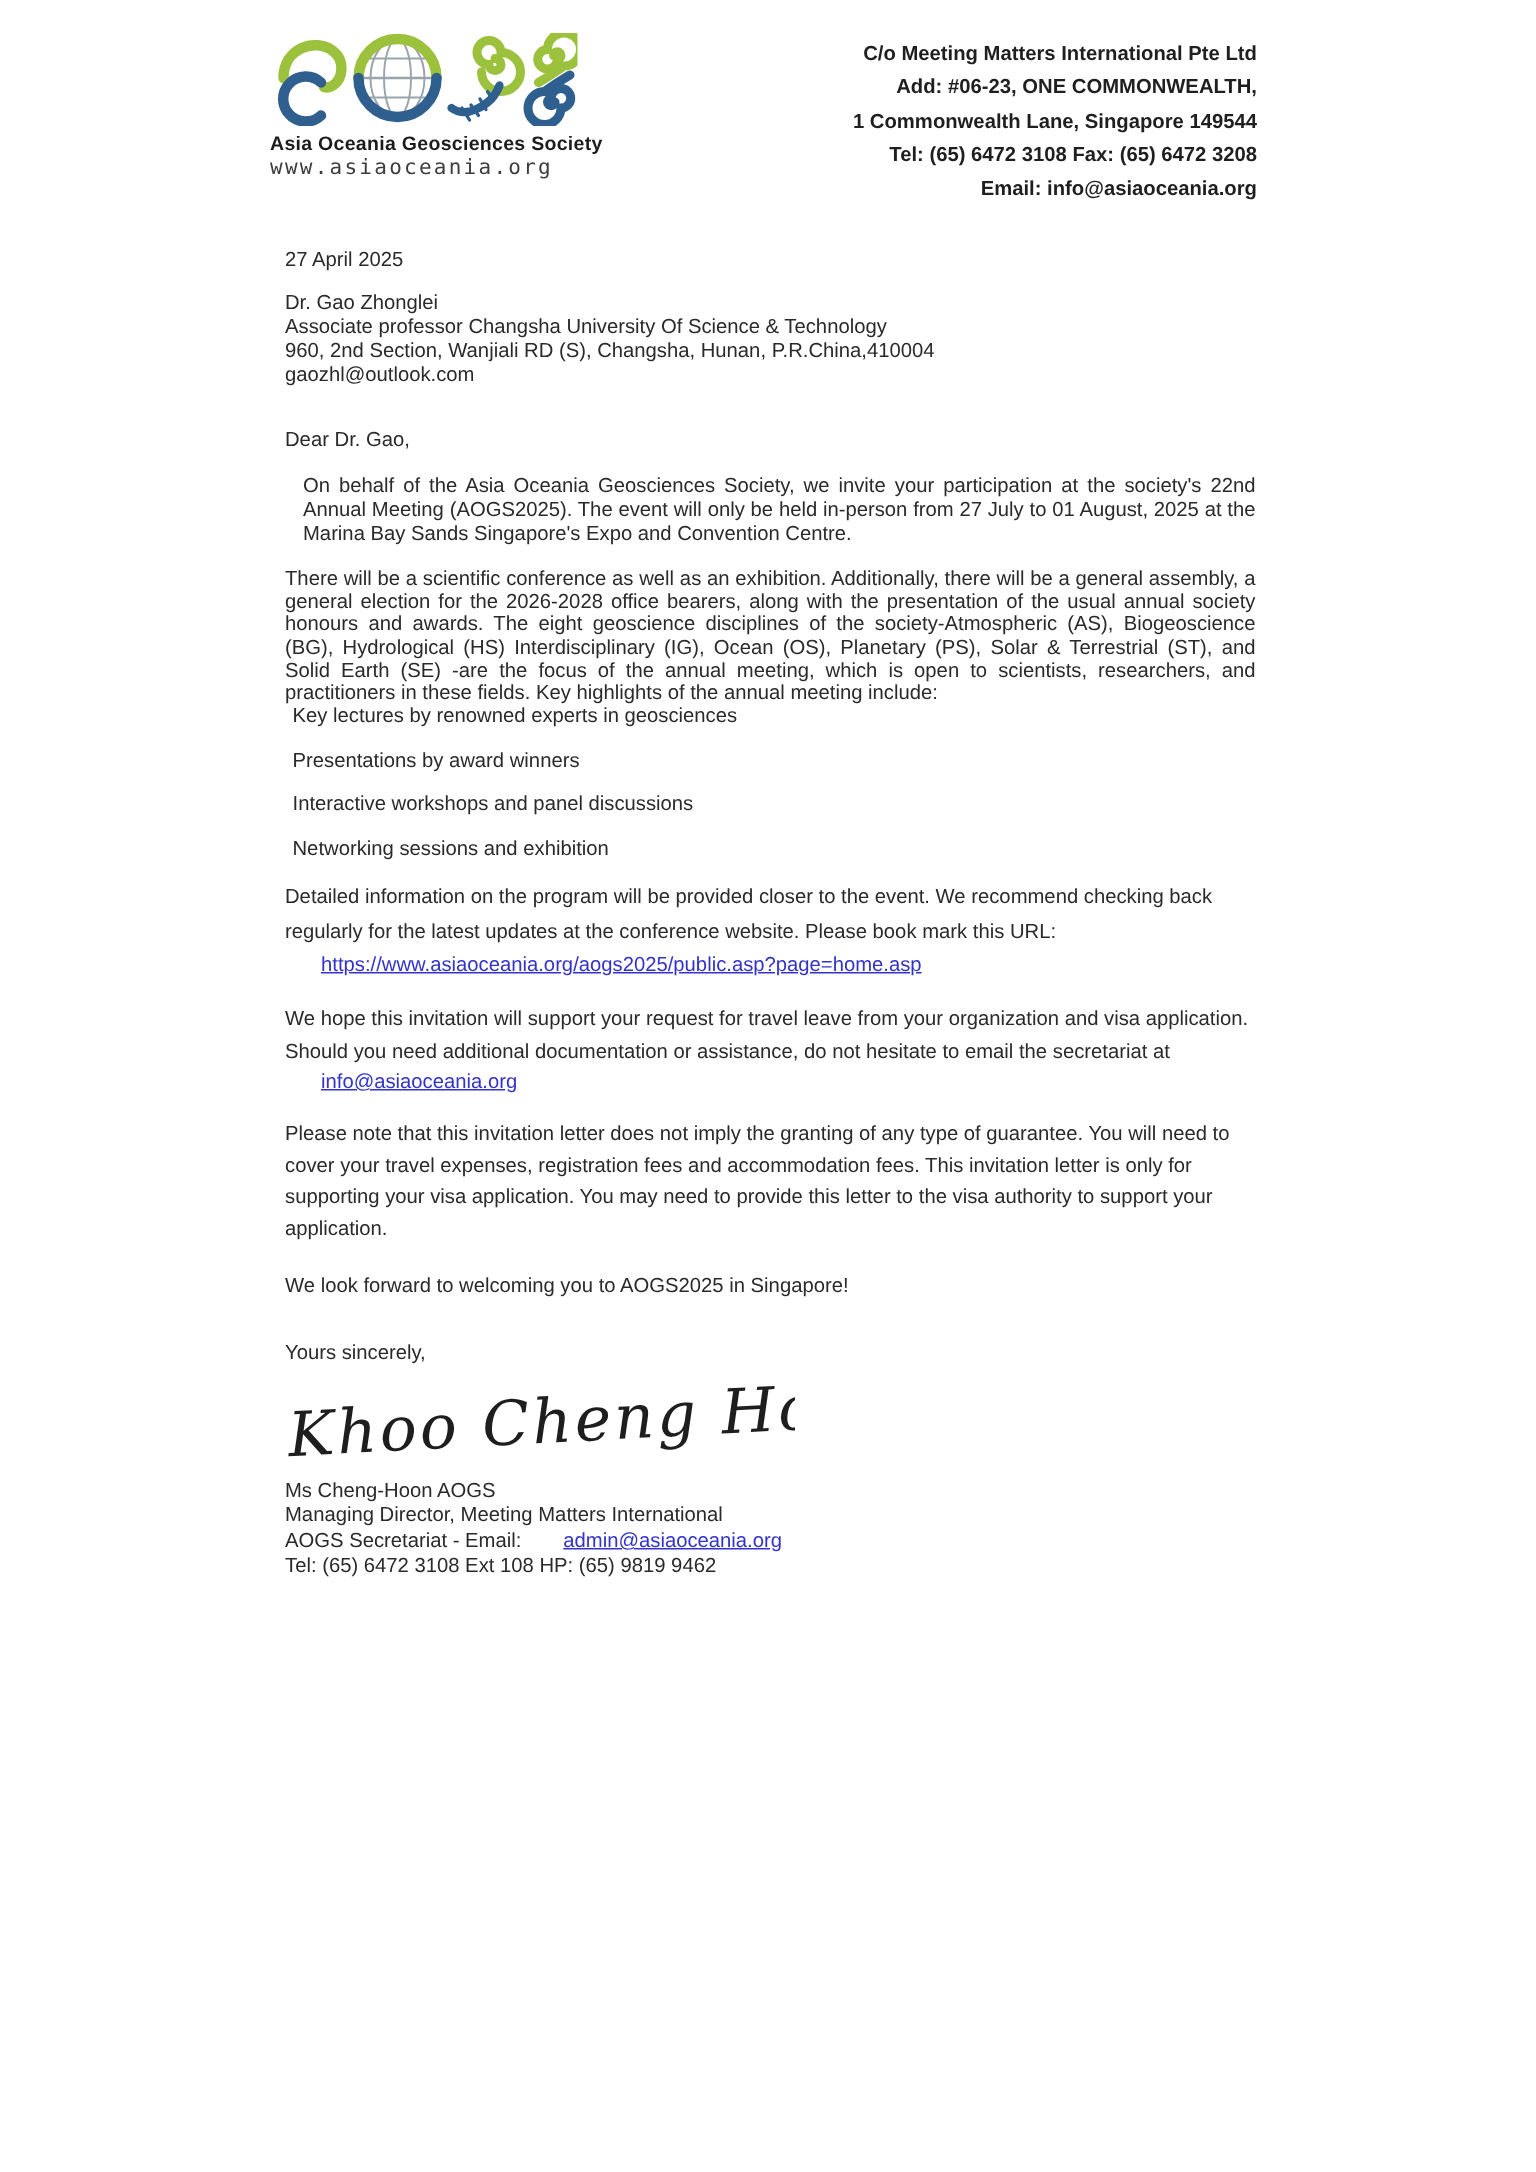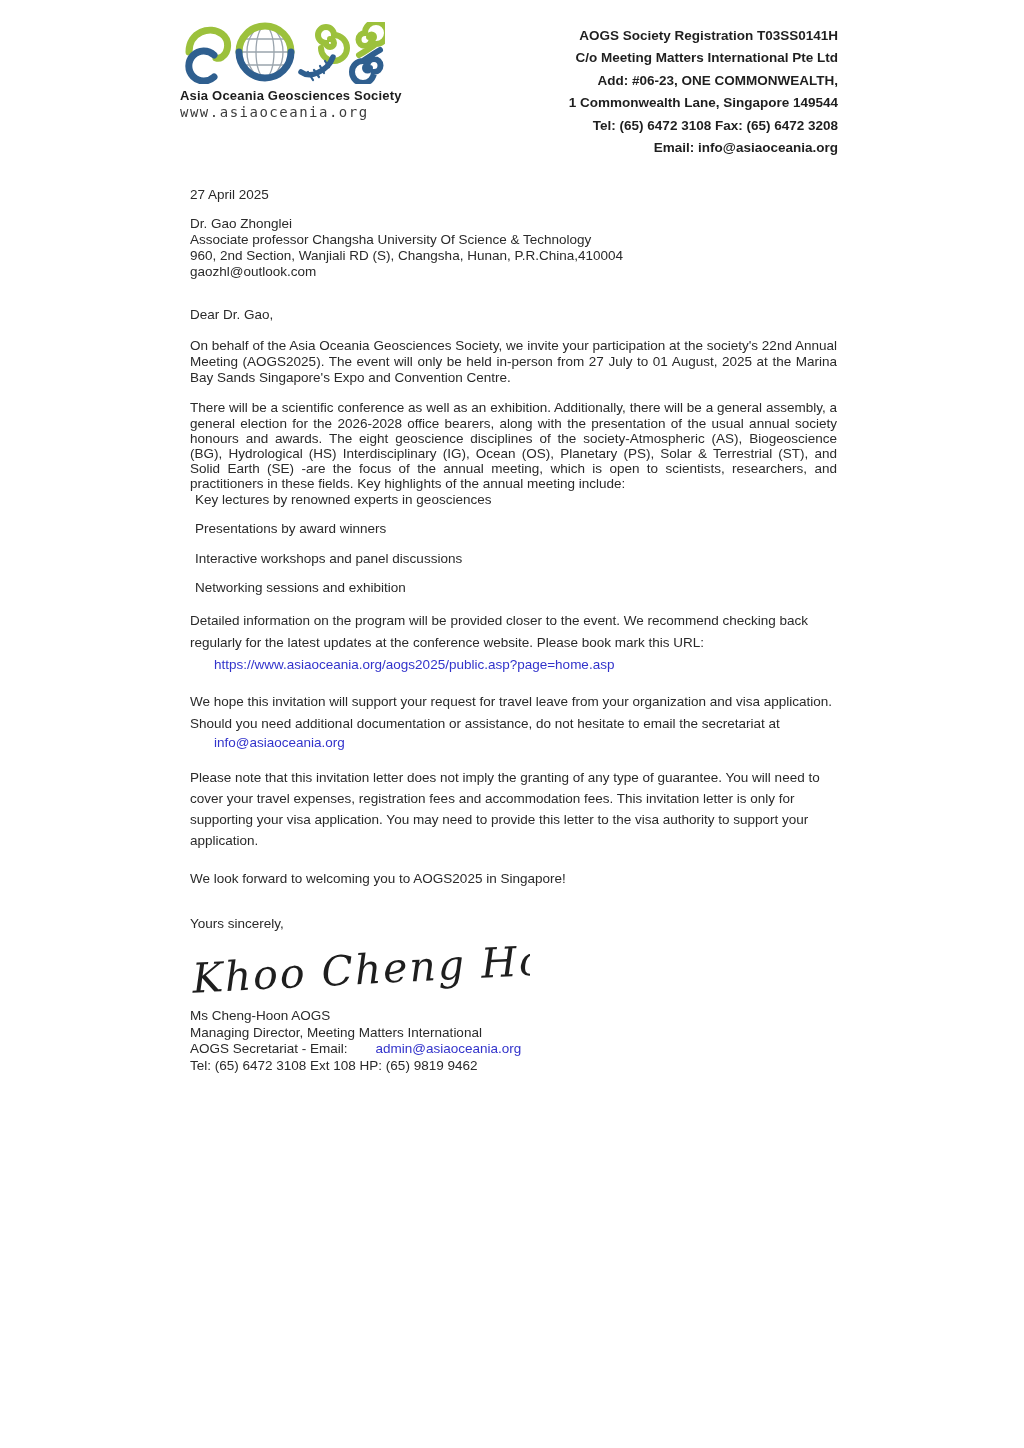--- a/index.html
+++ b/index.html
@@ -43,32 +43,33 @@
     font-size:13.5px;
     font-weight:600;
     line-height:22.4px;
     color:#1f1f1f;
   }
   
   .body { margin:0 187px 0 190px; font-size:13.5px; }
   .date { margin-top:28px; line-height:16px; }
   .recipient { margin-top:13px; line-height:16px; }
   .salutation { margin-top:27px; line-height:16px; }
-  .p1 { margin-top:15px; text-align:justify; line-height:16px; }
+  .p1 { margin-top:15px; text-align:justify; line-height:16px;margin-left:12px; }
   .p2 { margin-top:14px; text-align:justify; line-height:15.2px; }
   .highlights { }
   .hl-item { padding-left:5px; line-height:16px; margin-bottom:13.5px; }
   .p3 { margin-top:13px; line-height:22.3px; }
   .p4 { margin-top:14px; line-height:22.3px; }
   .p4 .email-line { line-height:15px; }
   .p5 { margin-top:17px; line-height:21px; }
   .closing1 { margin-top:20px; line-height:16px; }
   .closing2 { margin-top:29px; line-height:16px; }
   a.link, a.link:visited {
     color:var(--link, #3233cb);
+    text-decoration:underline;
     cursor:pointer;
     padding-left:24px;
   }
   .signature-wrap { margin-top:7px; height:64px; }
   .sig {
     font-family:"DejaVu Serif", serif;
     font-style:italic;
     font-size:41px;
     letter-spacing:2px;
     fill:#1e1e1e;
@@ -113,21 +114,20 @@
 
           <path class="st-green" stroke-width="6" d="M 191 15 m -2 0 a 2.5 2.5 0 1 1 2.5 2.5 a 6.5 6.5 0 1 1 -6.5 -6.5 a 11 11 0 1 1 11 11 Q 186 29 179 33"></path>
           <path class="st-blue" stroke-width="6" d="M 188 46 m 2 0 a 2.5 2.5 0 1 1 -2.5 -2.5 a 6.5 6.5 0 1 1 6.5 6.5 a 11 11 0 1 1 -11 -11 Q 193 32 200 28"></path>
         </svg>
       </div>
       <div class="society-name">Asia Oceania Geosciences Society</div>
       <div class="website-url">www.asiaoceania.org</div>
     </div>
 
     <div class="letterhead">
-      <div>AOGS Society Registration T03SS0141H</div>
       <div>C/o Meeting Matters International Pte Ltd</div>
       <div>Add: #06-23, ONE COMMONWEALTH,</div>
       <div>1 Commonwealth Lane, Singapore 149544</div>
       <div>Tel: (65) 6472 3108 Fax: (65) 6472 3208</div>
       <div>Email: info@asiaoceania.org</div>
     </div>
   </div>
 
   <div class="body">
 

